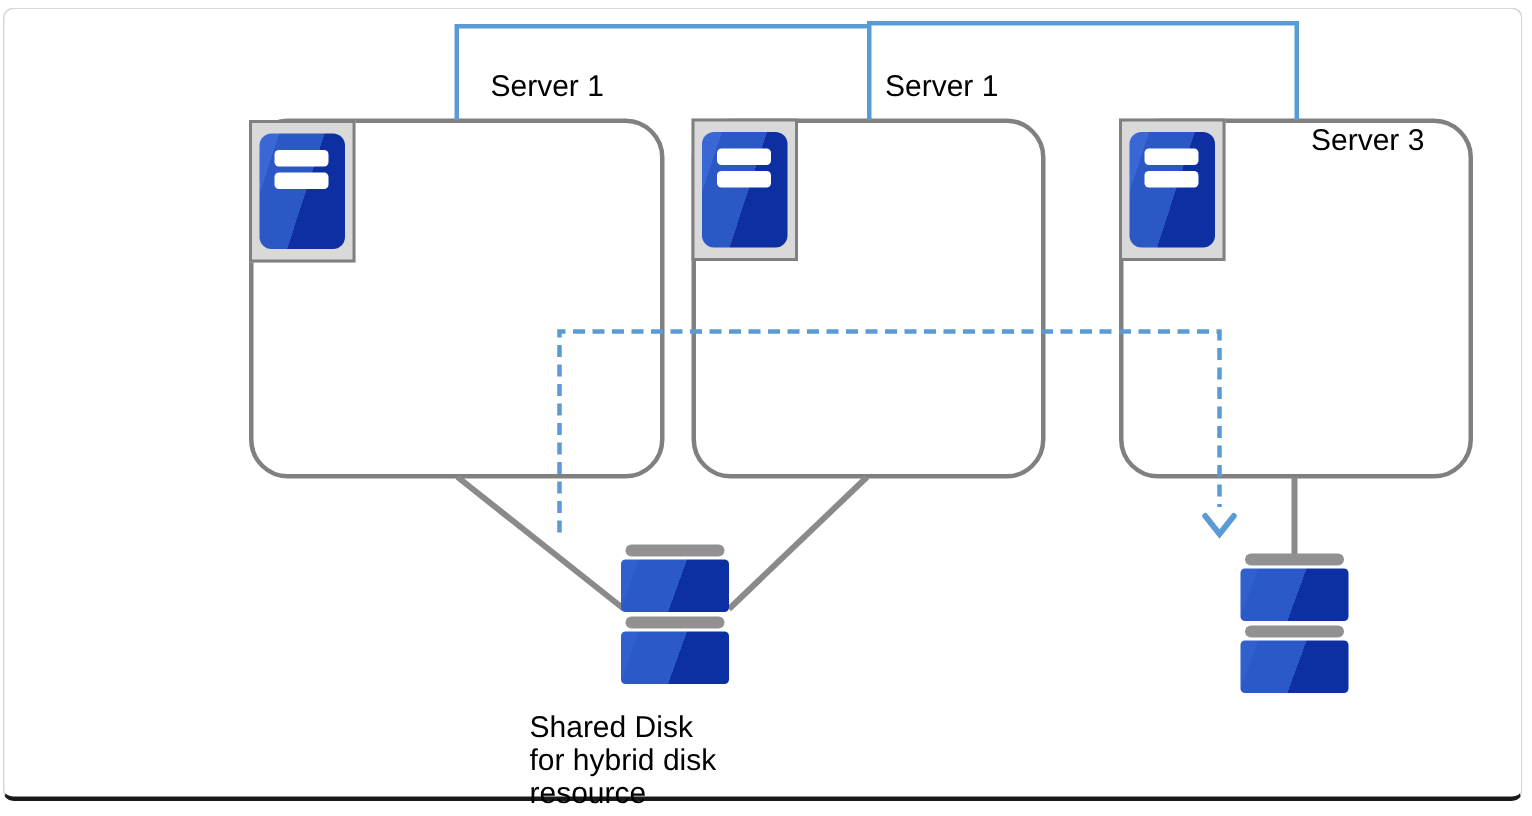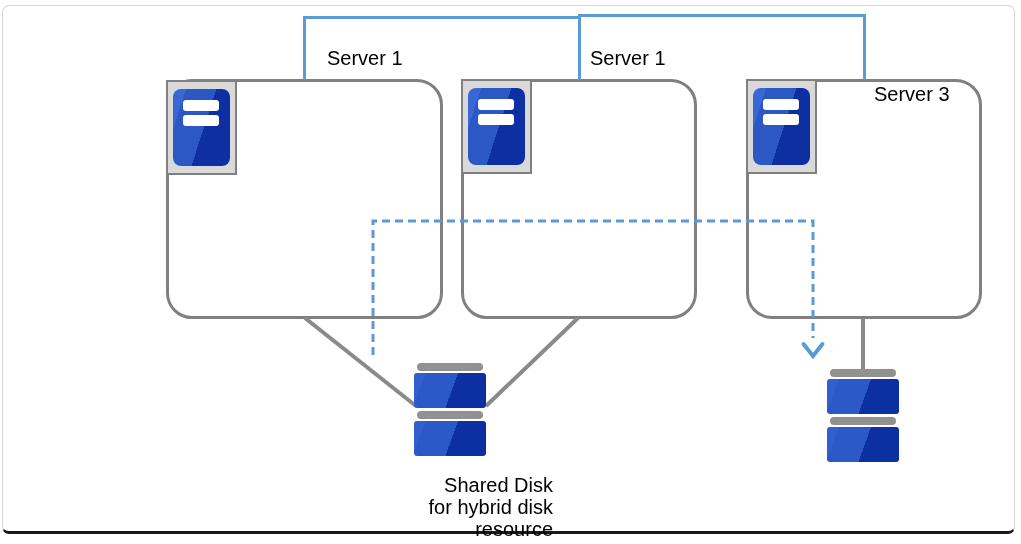--- a/index.html
+++ b/index.html
@@ -63,21 +63,21 @@
 
   .lbl {
     position: absolute; color: #000000; font-size: 20px; line-height: 22px;
     white-space: pre-line;
   }
   .lbl-server { white-space: nowrap; }
   .lbl-s1 { left: 327px; top: 47px; }
   .lbl-s2 { left: 590px; top: 47px; }
   .lbl-s3 { left: 874px; top: 47px; margin-top: 36px; }
   .lbl-fullcopy { left: 699px; top: 231px; width: 62px; line-height: 26px; }
-  .lbl-shared { left: 353px; top: 474px; width: 200px; text-align: right; }
+  .lbl-shared { left: 353px; top: 474px; width: 200px; text-align: left; }
   .lbl-right  { left: 764px; top: 474px; width: 200px; text-align: center; }
 </style>
 </head>
 <body>
 
 <div class="stage">
 
   <div class="card-frame"></div>
 
   <div class="server-box box-s1"></div>

